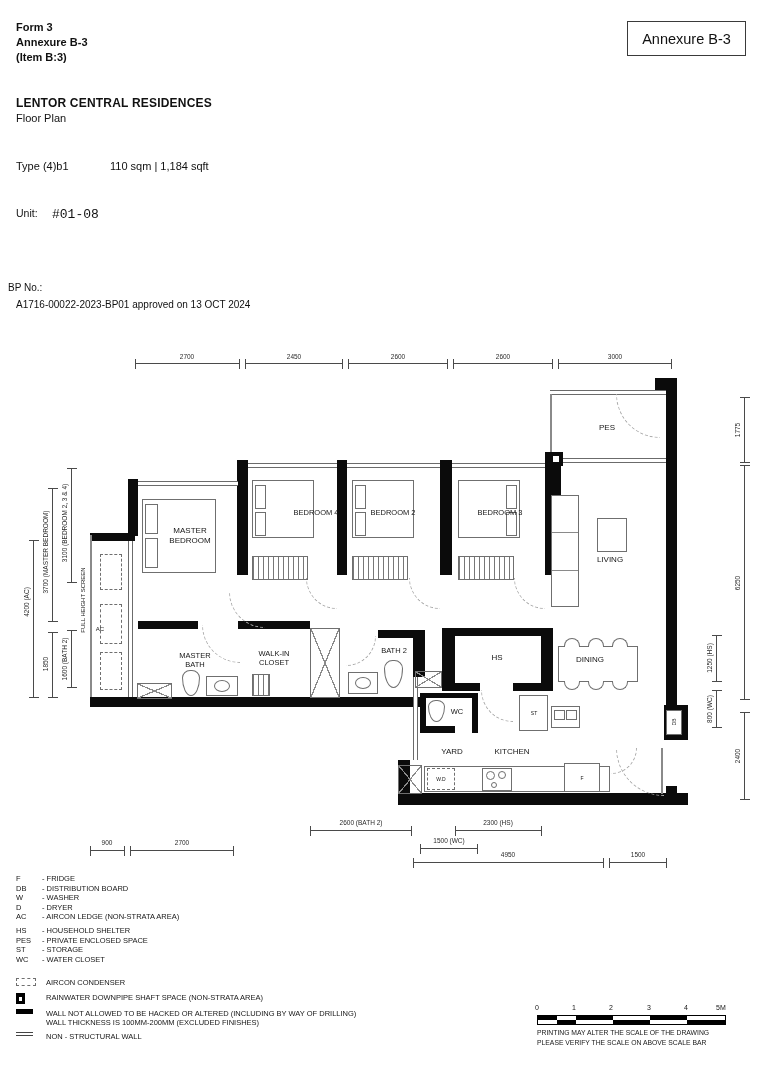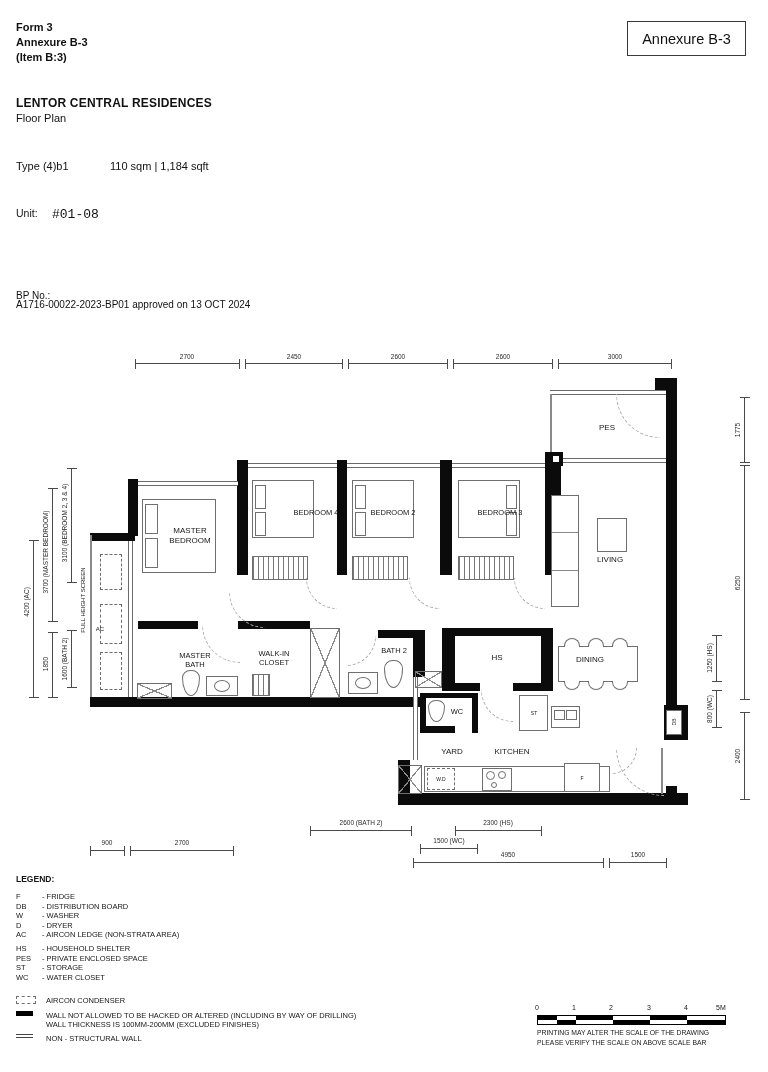--- a/index.html
+++ b/index.html
@@ -12,21 +12,21 @@
   
   .form-lines { left:16px; top:20px; font-size:11px; line-height:15px; white-space:pre-line;font-weight:bold; }
   .annex-box { left:627px; top:21px; width:119px; height:35px; border:1.5px solid #3a3a3a;
                display:flex; align-items:center; justify-content:center; font-size:14.5px; }
   .proj { left:16px; top:96px; font-size:12px; font-weight:bold; letter-spacing:.2px; }
   .sub { left:16px; top:112px; font-size:11px; }
   .typ { left:16px; top:160px; font-size:11px;text-align:right; }
   .area { left:110px; top:160px; font-size:11px; }
   .unitl { left:16px; top:207px; font-size:10.5px;text-align:center; }
   .unitv { left:52px; top:207px; font-size:13px;font-family:Liberation Mono, monospace; }
-  .bpl { left:16px; top:282px; font-size:10px;margin-top:8px; }
+  .bpl { left:8px; top:282px; font-size:10px; }
   .bpv { left:16px; top:299px; font-size:10px; }
   
   .w { position:absolute; background:#0b0b0b; }          
   .nwh { position:absolute; height:5px; border-top:1px solid #6b6b6b; border-bottom:1px solid #6b6b6b; background:#fff; }
   .nwv { position:absolute; width:5px; border-left:1px solid #6b6b6b; border-right:1px solid #6b6b6b; background:#fff; }
   .thin { position:absolute; background:#8a8a8a; }
   .f { position:absolute; border:1px solid #6f6f6f; background:#fff; }
   .fd { position:absolute; border:1px dashed #6f6f6f; background:#fff; }
   .hatch { position:absolute; border:1px solid #6f6f6f;
            background:repeating-linear-gradient(90deg,#777 0 1px,transparent 1px 5px); }
@@ -269,21 +269,20 @@
     <div class="dimlab" style="left:361px;top:822px;">2600 (BATH 2)</div>
     <div class="dimlab" style="left:498px;top:822px;">2300 (HS)</div>
     <div class="dimlab" style="left:449px;top:840px;">1500 (WC)</div>
     <div class="dimlab" style="left:107px;top:842px;">900</div>
     <div class="dimlab" style="left:182px;top:842px;">2700</div>
     <div class="dimlab" style="left:508px;top:854px;">4950</div>
     <div class="dimlab" style="left:638px;top:854px;">1500</div>
   </div>
 
   <div class="legend">
-    <div class="leg-title">LEGEND:</div>
     <div class="leg-row">
         <span class="leg-abbr">F</span>
         <span>- FRIDGE</span>
       </div>
     <div class="leg-row">
         <span class="leg-abbr">DB</span>
         <span>- DISTRIBUTION BOARD</span>
       </div>
     <div class="leg-row">
         <span class="leg-abbr">W</span>
@@ -314,20 +313,28 @@
         <span class="leg-abbr">WC</span>
         <span>- WATER CLOSET</span>
       </div>
 
     <div style="height:9px;"></div>
     <div class="sym-row">
       <span class="sym-cell">
           <span class="fd" style="position:static;width:20px;height:8px;display:inline-block;"></span>
         </span>
       <span>AIRCON CONDENSER</span>
+    </div>
+    <div class="sym-row">
+      <span class="sym-cell">
+          <span style="display:inline-flex;width:9px;height:11px;background:#000;align-items:center;justify-content:center;">
+            <span style="width:3px;height:4px;background:#fff;"></span>
+          </span>
+        </span>
+      <span>RAINWATER DOWNPIPE SHAFT SPACE (NON-STRATA AREA)</span>
     </div>
     <div class="sym-row">
       <span class="sym-cell">
           <span style="display:inline-block;width:17px;height:5px;background:#000;"></span>
         </span>
       <span class="pre">WALL NOT ALLOWED TO BE HACKED OR ALTERED (INCLUDING BY WAY OF DRILLING)
 WALL THICKNESS IS 100MM-200MM (EXCLUDED FINISHES)</span>
     </div>
     <div class="sym-row">
       <span class="sym-cell">

